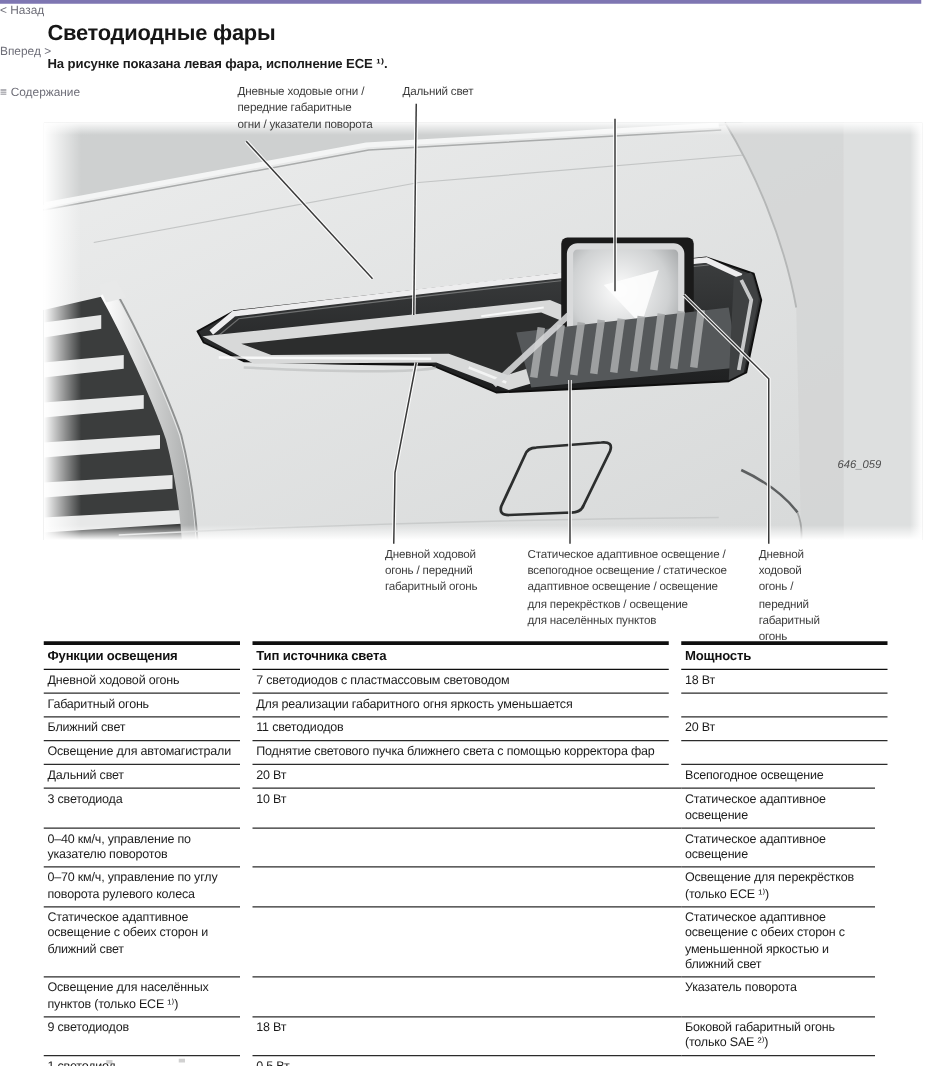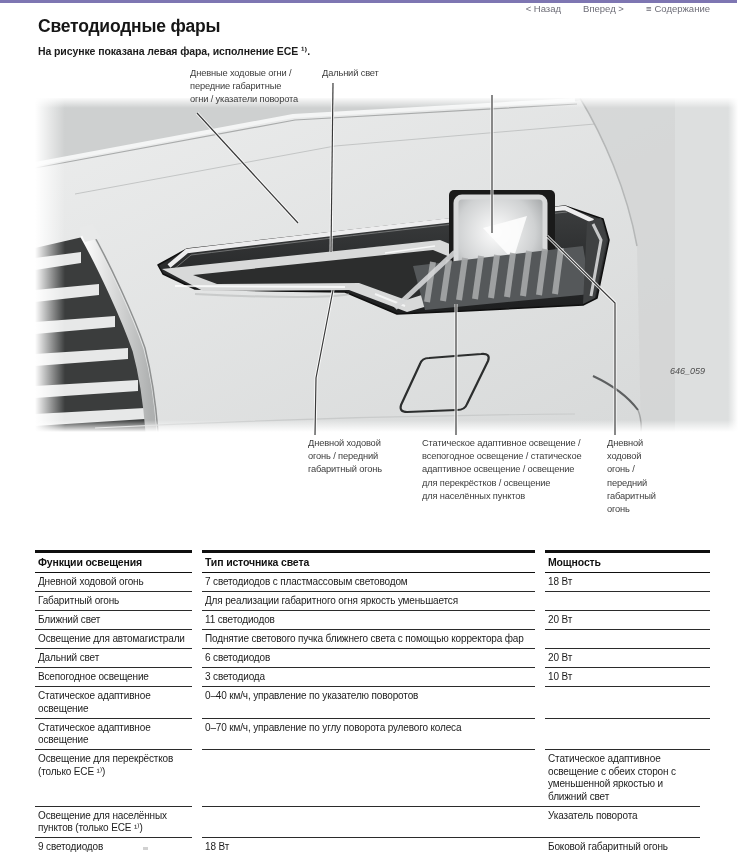--- a/index.html
+++ b/index.html
@@ -5,21 +5,21 @@
   html,body{margin:0;padding:0;}
   body{
     width:750px;height:853px;position:relative;overflow:hidden;
     background:#ffffff;
     font-family:"Liberation Sans","DejaVu Sans",sans-serif;
     color:#1c1c1c;
   }
   
   .top-rule{position:absolute;left:0;top:0;width:737px;height:3px;background:#7e76b2;}
   .nav{position:absolute;top:3px;left:0;width:710px;display:flex;justify-content:flex-end;gap:22px;
-       font-size:9.5px;color:#6e6e78;}
+       font-size:9.5px;color:#6e6e78;flex-direction:column;}
   .nav .nav-item{cursor:pointer;white-space:nowrap;}
   .nav .icon{display:inline-block;margin-right:3px;}
   
   .title{position:absolute;left:38px;top:16px;font-size:17.5px;font-weight:bold;color:#161616;letter-spacing:-0.2px;}
   .subtitle{position:absolute;left:38px;top:45px;font-size:10.5px;font-weight:bold;color:#1c1c1c;letter-spacing:-0.1px;}
   
   .figure{position:absolute;left:0;top:64px;width:607px;height:449px;}
   .photo{position:absolute;left:35px;top:34px;width:703px;height:334px;}
   .callout{position:absolute;font-size:9.3px;line-height:13.2px;color:#3c3c3c;white-space:pre-line;letter-spacing:-0.15px;}
   .l1{left:190px;top:3px;} .l2{left:322px;top:3px;} .l3{left:482px;top:3px;}
@@ -28,21 +28,20 @@
   .lines-svg{position:absolute;left:0;top:0;width:750px;height:449px;pointer-events:none;}
   
   .tbl{position:absolute;left:35px;top:513px;width:675px;}
   .grid{display:grid;grid-template-columns:167px 343px 165px;}
   .hcell{
     font-size:10.5px;font-weight:bold;color:#111;letter-spacing:-0.15px;
     padding:6px 8px 5px 3px;
     background:
       linear-gradient(#0f0f0f,#0f0f0f) top left/calc(100% - 10px) 3px no-repeat,
       linear-gradient(#0f0f0f,#0f0f0f) bottom left/calc(100% - 10px) 1.5px no-repeat;
-    margin-top: 37px;
   }
   .hcell.hlast{background:
       linear-gradient(#0f0f0f,#0f0f0f) top left/100% 3px no-repeat,
       linear-gradient(#0f0f0f,#0f0f0f) bottom left/100% 1.5px no-repeat;}
   .cell{
     font-size:10px;line-height:1.25;color:#1c1c1c;letter-spacing:-0.15px;
     padding:3px 8px 3.5px 3px;
     background:linear-gradient(#2b2b2b,#2b2b2b) bottom left/calc(100% - 10px) 1px no-repeat;
   }
   .cell.c3{background:linear-gradient(#2b2b2b,#2b2b2b) bottom left/100% 1px no-repeat;}
@@ -223,32 +222,32 @@
       <div class="cell c1">Габаритный огонь</div>
       <div class="cell c2">Для реализации габаритного огня яркость уменьшается</div>
       <div class="cell c3"></div>
       <div class="cell c1">Ближний свет</div>
       <div class="cell c2">11 светодиодов</div>
       <div class="cell c3">20 Вт</div>
       <div class="cell c1">Освещение для автомагистрали</div>
       <div class="cell c2">Поднятие светового пучка ближнего света с помощью корректора фар</div>
       <div class="cell c3"></div>
       <div class="cell c1">Дальний свет</div>
-      <div class="cell c2">6 светодиодов</div>
       <div class="cell c3">20 Вт</div>
       <div class="cell c1">Всепогодное освещение</div>
       <div class="cell c2">3 светодиода</div>
       <div class="cell c3">10 Вт</div>
       <div class="cell c1">Статическое адаптивное освещение</div>
       <div class="cell c2">0–40 км/ч, управление по указателю поворотов</div>
       <div class="cell c3"></div>
       <div class="cell c1">Статическое адаптивное освещение</div>
       <div class="cell c2">0–70 км/ч, управление по углу поворота рулевого колеса</div>
       <div class="cell c3"></div>
       <div class="cell c1">Освещение для перекрёстков (только ECE ¹⁾)</div>
+      <div class="cell c2">Статическое адаптивное освещение с обеих сторон и ближний свет</div>
       <div class="cell c3"></div>
       <div class="cell c2">Статическое адаптивное освещение с обеих сторон с уменьшенной яркостью и ближний свет</div>
       <div class="cell c1">Освещение для населённых пунктов (только ECE ¹⁾)</div>
       <div class="cell c3"></div>
       <div class="cell c1">Указатель поворота</div>
       <div class="cell c2">9 светодиодов</div>
       <div class="cell c3">18 Вт</div>
       <div class="cell c1">Боковой габаритный огонь (только SAE ²⁾)</div>
       <div class="cell c2">1 светодиод</div>
       <div class="cell c3">0,5 Вт</div>

